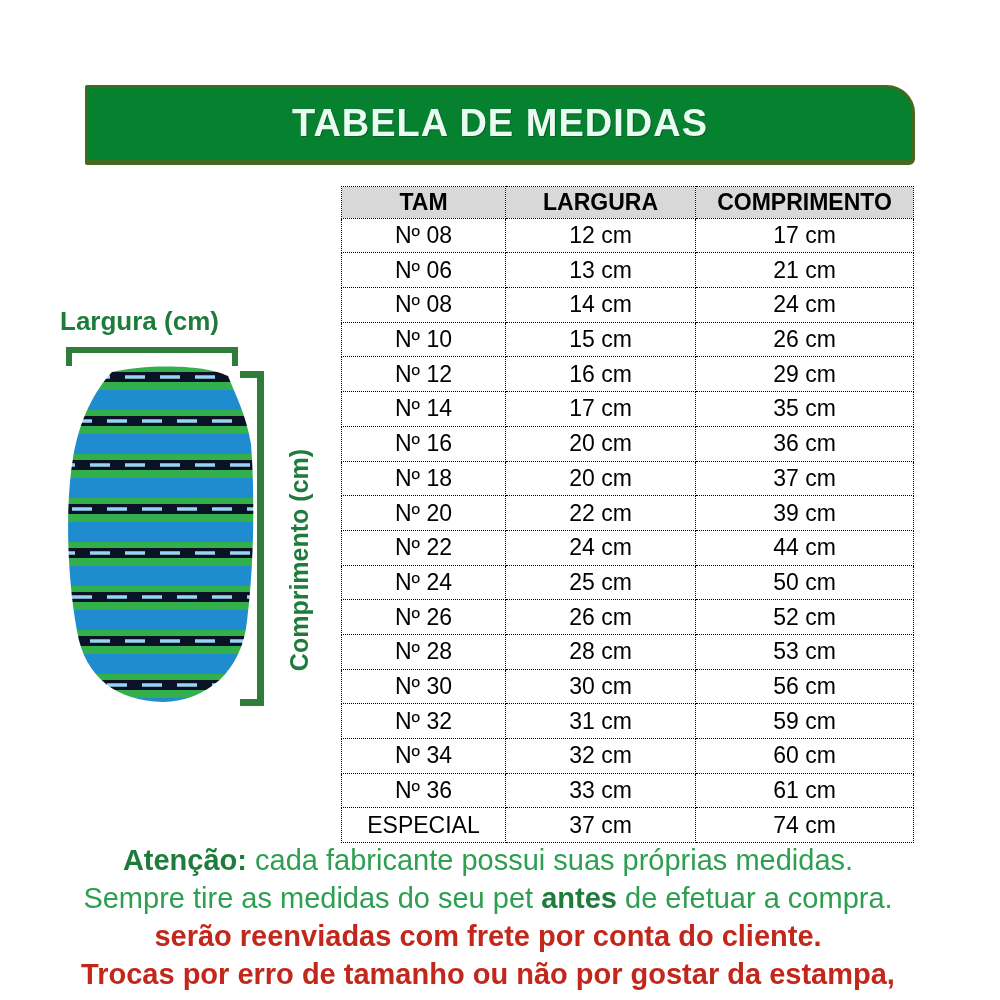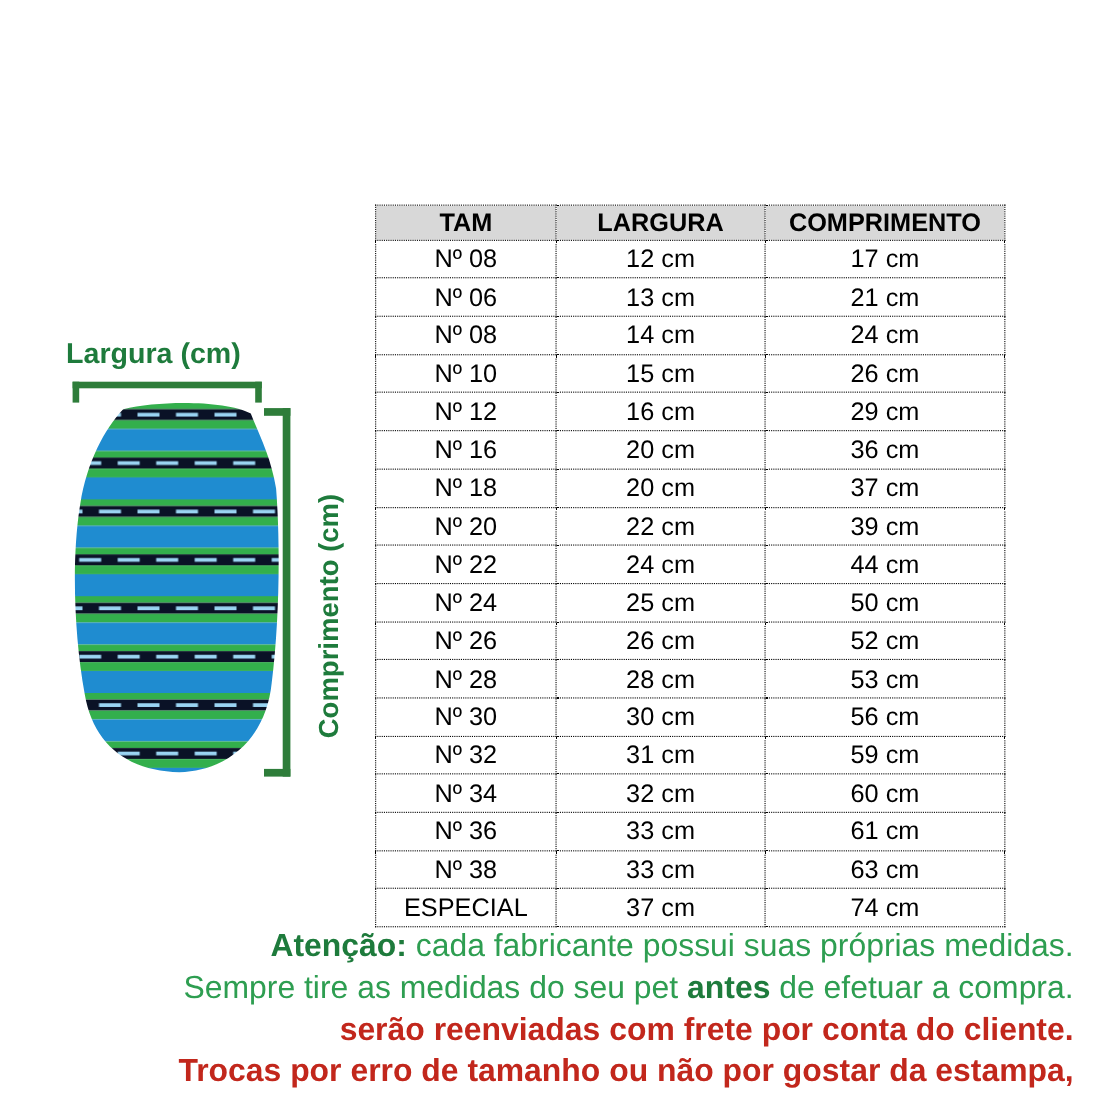--- a/index.html
+++ b/index.html
@@ -70,30 +70,33 @@
     border-top:7px solid var(--bracket-green);
     border-bottom:7px solid var(--bracket-green);
   }
   .length-label{
     position:absolute;left:160px;top:545px;width:280px;height:30px;
     transform:rotate(-90deg);transform-origin:center;
     text-align:center;font-size:25px;font-weight:bold;color:var(--label-green);
   }
 
   
-  .notes{position:absolute;left:0;top:841px;width:976px;text-align:right;}
+  .notes{position:absolute;left:0;top:841px;width:976px;text-align:center;}
   .notes .line{font-size:29px;line-height:38px;color:var(--note-green);}
   .notes .line b{color:var(--label-green);}
   .notes .line.red{color:var(--note-red);font-weight:bold;}
 </style>
 </head>
 <body>
 
 <div class="stage">
 
+  <div class="banner">
+    <h1>TABELA DE MEDIDAS</h1>
+  </div>
 
   <div class="width-label">Largura (cm)</div>
 
   <div class="width-bracket"></div>
 
   <svg class="sweater" width="200" height="340" viewBox="0 0 200 340" aria-hidden="true">
     <defs>
       <pattern id="stripes" width="70" height="88" patternUnits="userSpaceOnUse">
         <rect x="0" y="0" width="70" height="6" style="fill:var(--stripe-green,#33AF4C)"></rect>
         <rect x="0" y="6" width="70" height="10" style="fill:var(--stripe-navy,#0A1226)"></rect>
@@ -154,20 +157,25 @@
           <td>Nº 10</td>
           <td>15 cm</td>
           <td>26 cm</td>
         </tr>
         <tr>
           <td>Nº 12</td>
           <td>16 cm</td>
           <td>29 cm</td>
         </tr>
         <tr>
+          <td>Nº 14</td>
+          <td>17 cm</td>
+          <td>35 cm</td>
+        </tr>
+        <tr>
           <td>Nº 16</td>
           <td>20 cm</td>
           <td>36 cm</td>
         </tr>
         <tr>
           <td>Nº 18</td>
           <td>20 cm</td>
           <td>37 cm</td>
         </tr>
         <tr>
@@ -207,25 +215,20 @@
         </tr>
         <tr>
           <td>Nº 34</td>
           <td>32 cm</td>
           <td>60 cm</td>
         </tr>
         <tr>
           <td>Nº 36</td>
           <td>33 cm</td>
           <td>61 cm</td>
-        </tr>
-        <tr>
-          <td>Nº 38</td>
-          <td>33 cm</td>
-          <td>63 cm</td>
         </tr>
         <tr>
           <td>ESPECIAL</td>
           <td>37 cm</td>
           <td>74 cm</td>
         </tr>
       </tbody>
   </table>
 
   <div class="notes">

